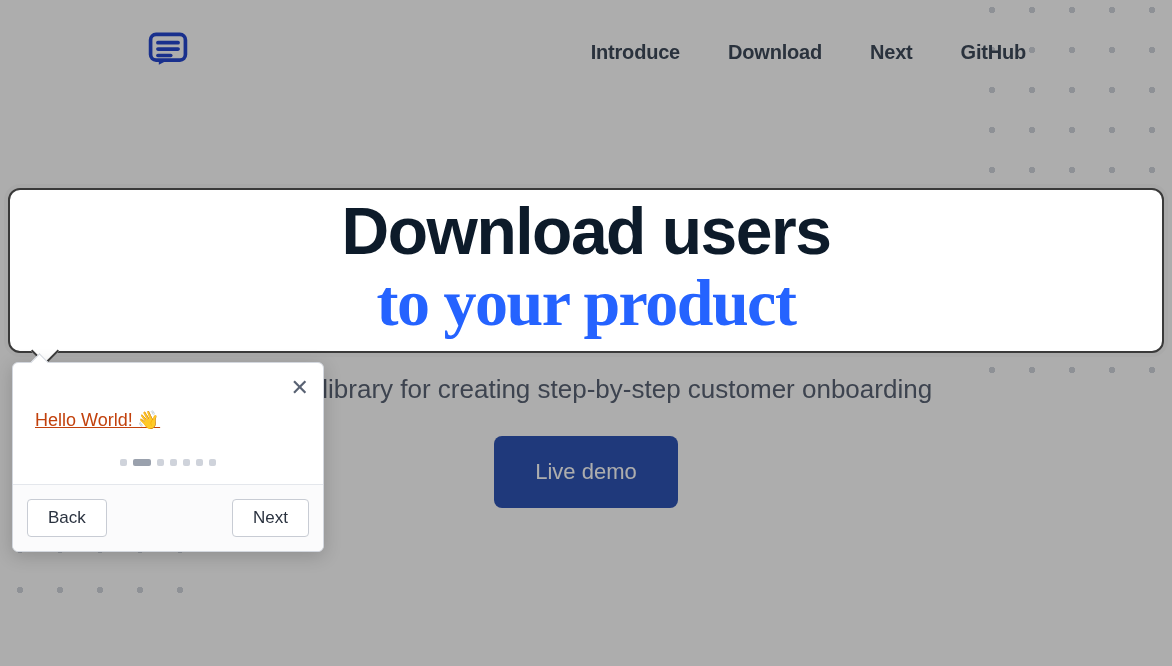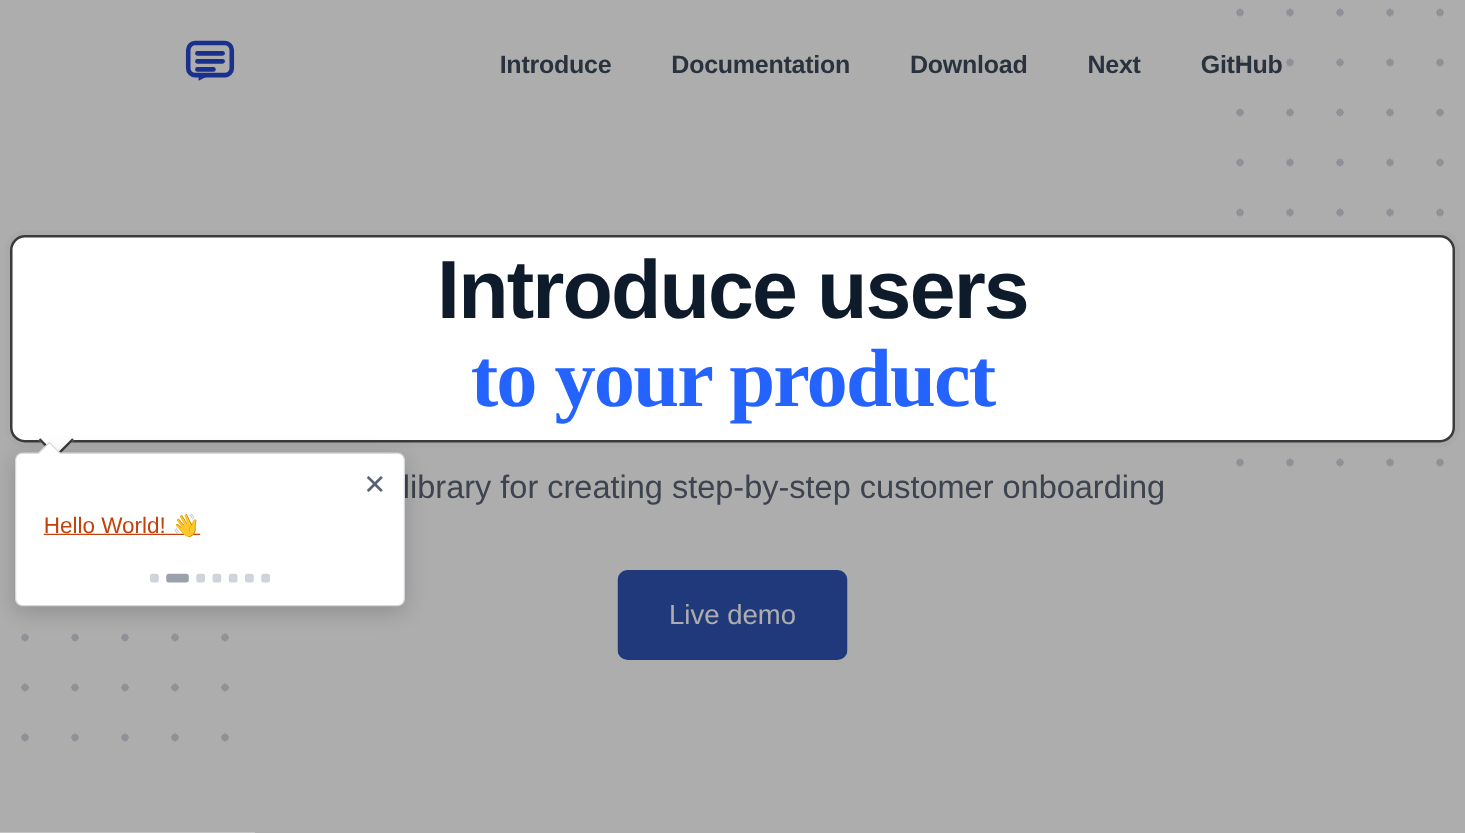--- a/index.html
+++ b/index.html
@@ -54,21 +54,21 @@
       border-left:2px solid #3a3a3a; border-bottom:2px solid #3a3a3a;
       transform:rotate(-45deg);
     }
     
     .subtitle {
       position:absolute; top:374px; left:0; right:0;
       text-align:center; font-size:26px; color:#5a6475; z-index:2;
       font-weight:400;
     }
     .cta-row {
-      position:absolute; top:456px; left:0; right:0;
+      position:absolute; top:436px; left:0; right:0;
       display:flex; gap:28px; justify-content:center; z-index:2;
     }
     .btn {
       font-size:22px; font-weight:500; padding:22px 40px;
       border-radius:8px; border:1px solid transparent; cursor:pointer;
     }
     .btn-primary { background:#2f55b5; color:#fff; }
     .btn-secondary { background:#fff; color:#2f55b5; border-color:#cdd3de; }
     
     .tooltip {
@@ -115,49 +115,52 @@
     <svg viewBox="0 0 48 48" fill="none">
       <rect x="5" y="7" width="38" height="28" rx="6" stroke="#2547d0" stroke-width="4"></rect>
       <path d="M14 40 L14 35 L24 35 Z" fill="#2547d0"></path>
       <line x1="13" y1="16" x2="35" y2="16" stroke="#2547d0" stroke-width="4" stroke-linecap="round"></line>
       <line x1="13" y1="23" x2="35" y2="23" stroke="#2547d0" stroke-width="4" stroke-linecap="round"></line>
       <line x1="13" y1="30" x2="27" y2="30" stroke="#2547d0" stroke-width="4" stroke-linecap="round"></line>
     </svg>
   </span>
   <div class="nav-links">
     <a href="#">Introduce</a>
-    <a href="#">Documentation</a>
     <a href="#">Download</a>
     <a href="#">Next</a>
     <a href="#">GitHub</a>
   </div>
 </nav>
 
 <div class="subtitle">weight library for creating step-by-step customer onboarding</div>
 
 <div class="cta-row">
   <button class="btn btn-primary">Live demo</button>
 </div>
 
 <div class="dim"></div>
 
 <div class="hero-card">
   <h1>
-    <span class="line1">Introduce users</span><br>
+    <span class="line1">Download users</span><br>
     <span class="line2">to your product</span>
   </h1>
 </div>
 
 <div class="tooltip">
   <span class="tt-close">✕</span>
   <div class="tt-body">
     <span>Hello World! 👋</span>
   </div>
   <div class="tt-dots">
     <span></span>
     <span class="active"></span>
     <span></span>
     <span></span>
     <span></span>
     <span></span>
     <span></span>
   </div>
+  <div class="tt-footer">
+    <button class="tt-btn">Back</button>
+    <button class="tt-btn">Next</button>
+  </div>
 </div>
 
 </body></html>

